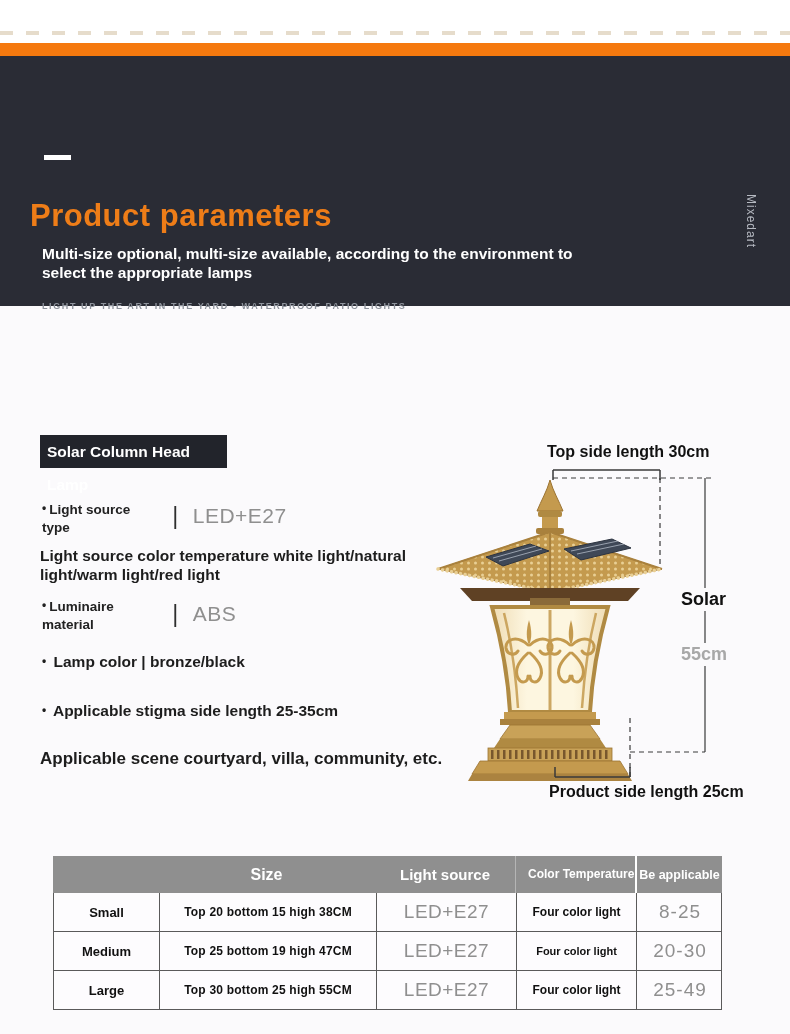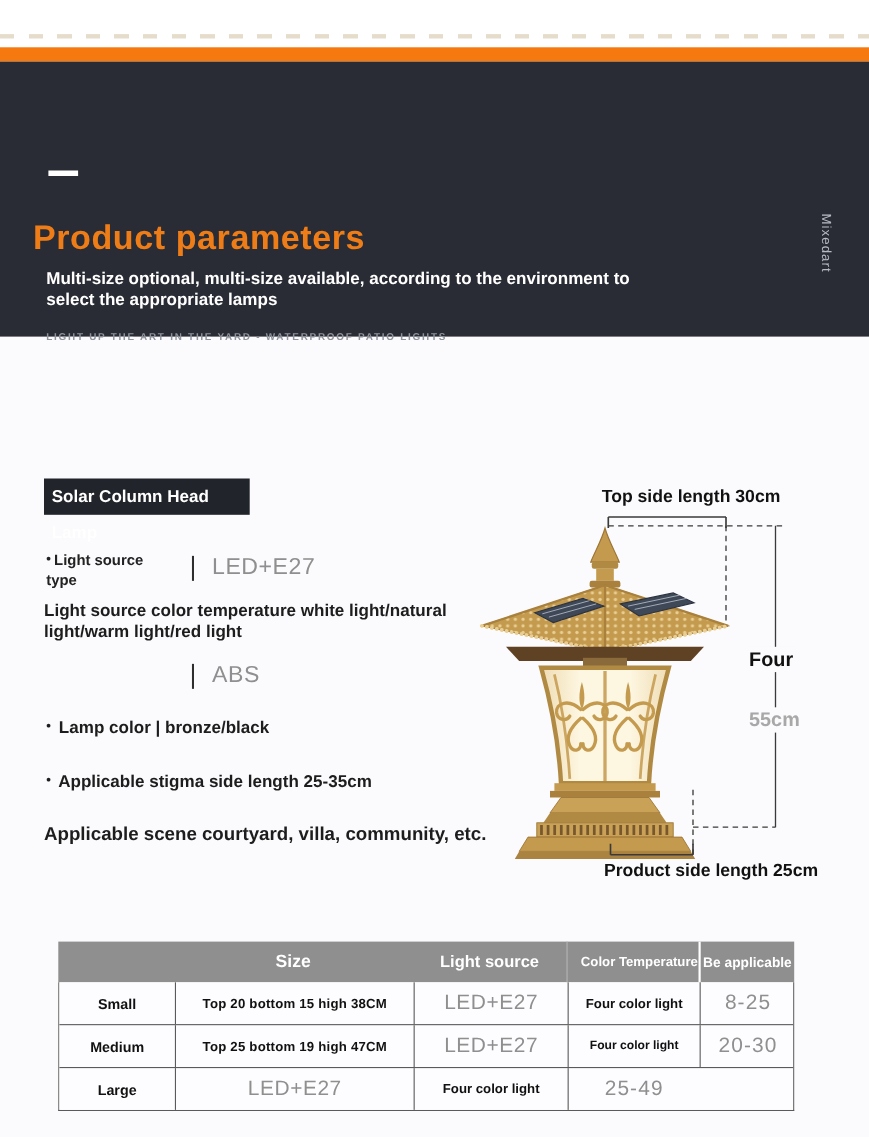--- a/index.html
+++ b/index.html
@@ -81,20 +81,23 @@
   <div class="abs spec-name" style="top:501px;left:42px;width:102px;">
     <span class="spec-bullet">•</span><span>Light source type</span>
   </div>
   <div class="abs spec-value-row" style="top:502px;left:172px;">
     <span class="spec-sep">|</span>
     <span class="spec-value">LED+E27</span>
   </div>
 
   <div class="abs spec-line" style="top:546px;left:40px;width:385px;">Light source color temperature white light/natural light/warm light/red light</div>
 
+  <div class="abs spec-name" style="top:598px;left:42px;width:95px;">
+    <span class="spec-bullet">•</span><span>Luminaire material</span>
+  </div>
   <div class="abs spec-value-row" style="top:600px;left:172px;">
     <span class="spec-sep">|</span>
     <span class="spec-value">ABS</span>
   </div>
 
   <div class="abs spec-line" style="top:652px;left:42px;">
     <span class="spec-bullet">•</span>
     <span>Lamp color | bronze/black</span>
   </div>
 
@@ -170,21 +173,21 @@
       <path d="M230,38 V128" stroke-width="1.2" stroke-dasharray="5,4"></path>
       <path d="M275,38 V312" stroke-width="1.2"></path>
       <path d="M200,312 H275" stroke-width="1.2" stroke-dasharray="5,4"></path>
       <path d="M200,278 V337" stroke-width="1.2" stroke-dasharray="5,4"></path>
       <path d="M125,337 H200" stroke-width="1.5"></path>
       <path d="M125,337 V327 M200,337 V327" stroke-width="1.5"></path>
     </g>
   </svg>
 
   <div class="abs anno" style="top:443px;left:547px;">Top side length 30cm</div>
-  <div class="abs anno-high" style="top:588px;left:679px;">Four</div>
+  <div class="abs anno-high" style="top:588px;left:679px;">Solar</div>
   <div class="abs anno-high-val" style="top:609px;left:679px;margin-top:34px;">55cm</div>
   <div class="abs anno" style="top:783px;left:549px;">Product side length 25cm</div>
 
   <div class="abs spec-table">
     <div class="t-header">
       <div></div>
       <div class="th-size">Size</div>
       <div class="th-light">Light source</div>
       <div class="th-colortemp">Color Temperature</div>
       <div class="th-applicable">Be applicable</div>
@@ -199,20 +202,21 @@
       </div>
       <div class="t-row">
         <div class="td-name">Medium</div>
         <div class="td-size">Top 25 bottom 19 high 47CM</div>
         <div class="td-light">LED+E27</div>
         <div class="td-colortemp" style="font-size:11px;">Four color light</div>
         <div class="td-app">20-30</div>
       </div>
       <div class="t-row">
         <div class="td-name">Large</div>
+        <div class="td-size">Top 30 bottom 25 high 55CM</div>
         <div class="td-light">LED+E27</div>
         <div class="td-colortemp">Four color light</div>
         <div class="td-app">25-49</div>
       </div>
     </div>
   </div>
 
 </div>
 
 </body></html>

